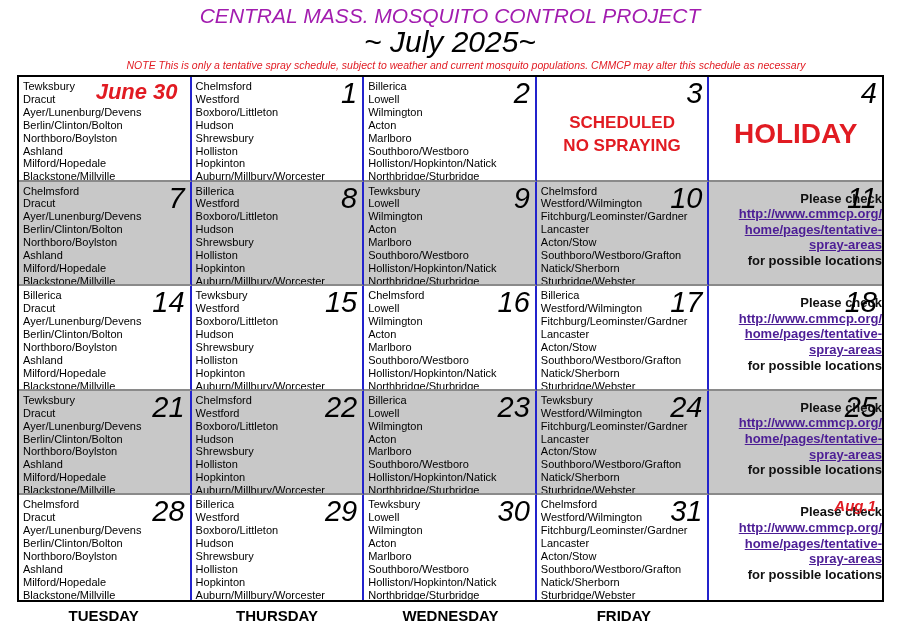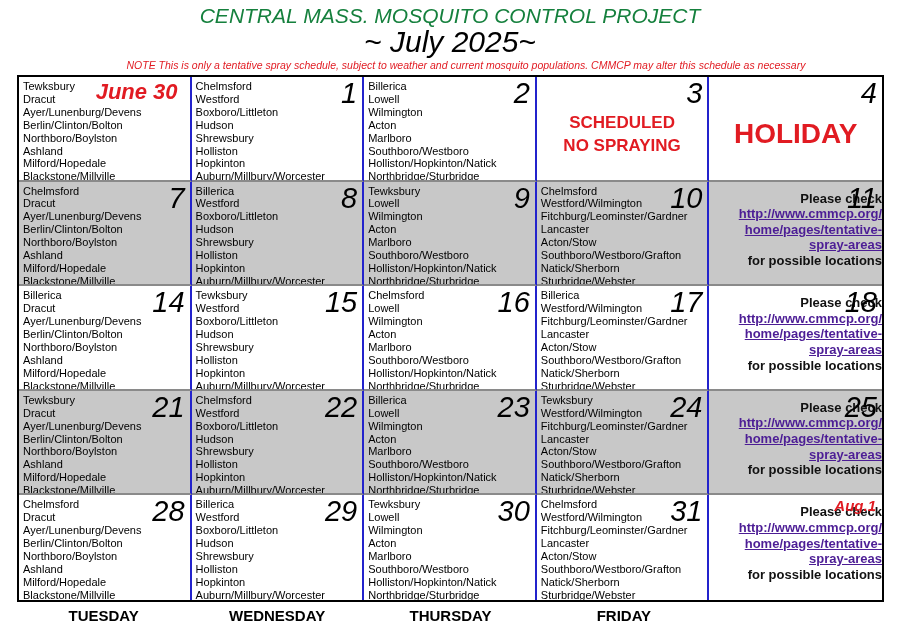--- a/index.html
+++ b/index.html
@@ -5,21 +5,21 @@
   html, body {
     margin: 0; padding: 0;
     width: 900px; height: 624px;
     background: #ffffff;
     font-family: "Liberation Sans", sans-serif;
     overflow: hidden;
   }
   .header { text-align: center; }
   .title {
     font-style: italic; font-size: 21px; line-height: 1.1;
-    margin: 4px 0 0 0; font-weight: normal; color: #15803d; text-align: center;
+    margin: 4px 0 0 0; font-weight: normal; color: #a21caf; text-align: center;
   }
   .subtitle {
     font-style: italic; font-size: 30px; line-height: 1.03;
     margin: 0; font-weight: normal; color: #000;
   }
   .note {
     color: #e11b22; font-style: italic; font-size: 10.5px;
     margin: 1px 0 4px 0;
     padding-left: 32px;
   }
@@ -390,16 +390,16 @@
           <div>home/pages/tentative-</div>
           <div>spray-areas</div>
         </div>
         <div>for possible locations</div>
       </div>
     </div>
   </div>
 
 <div id="footer">
   <div>TUESDAY</div>
+  <div>THURSDAY</div>
   <div>WEDNESDAY</div>
-  <div>THURSDAY</div>
   <div>FRIDAY</div>
 </div>
 
 </body></html>

